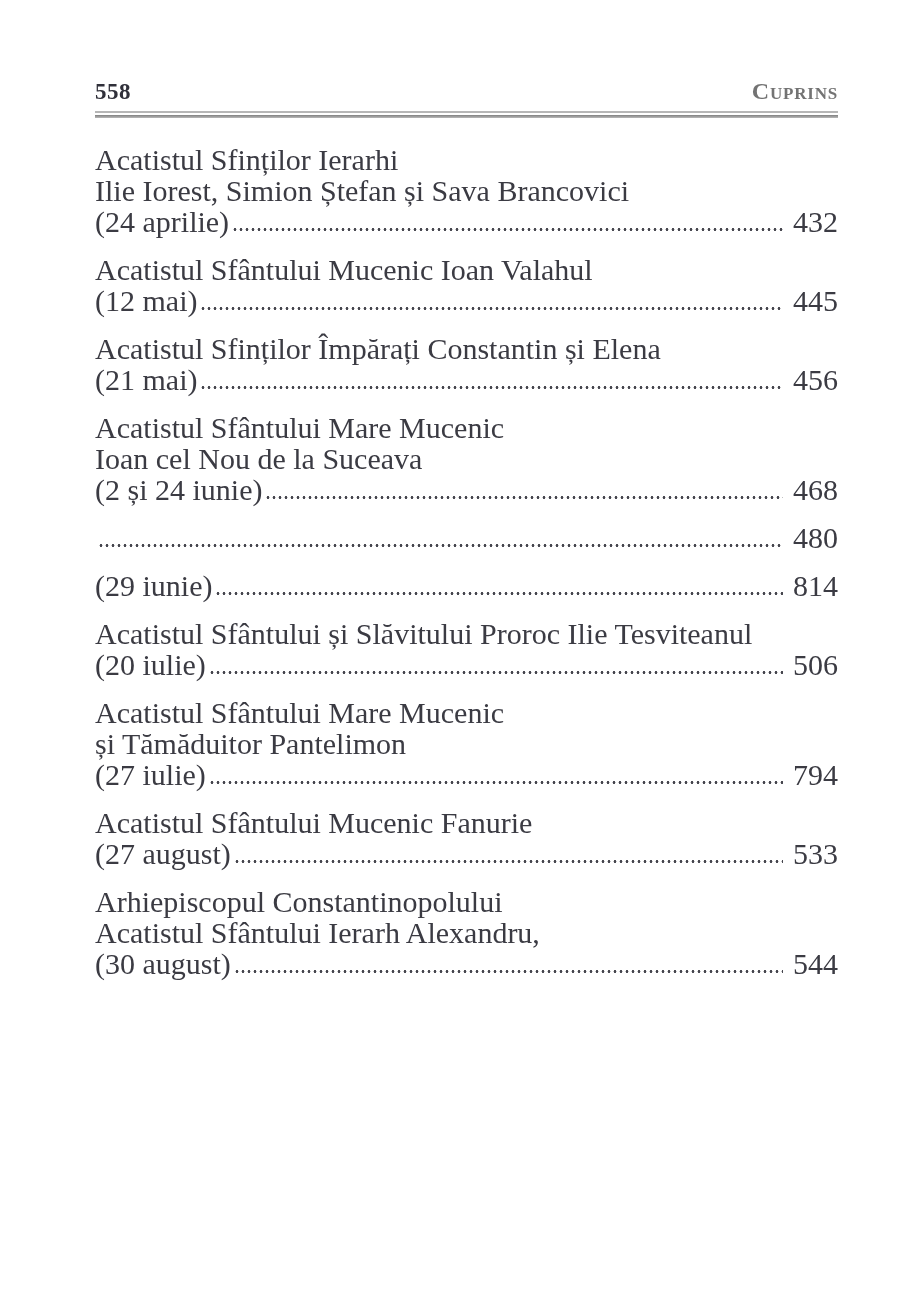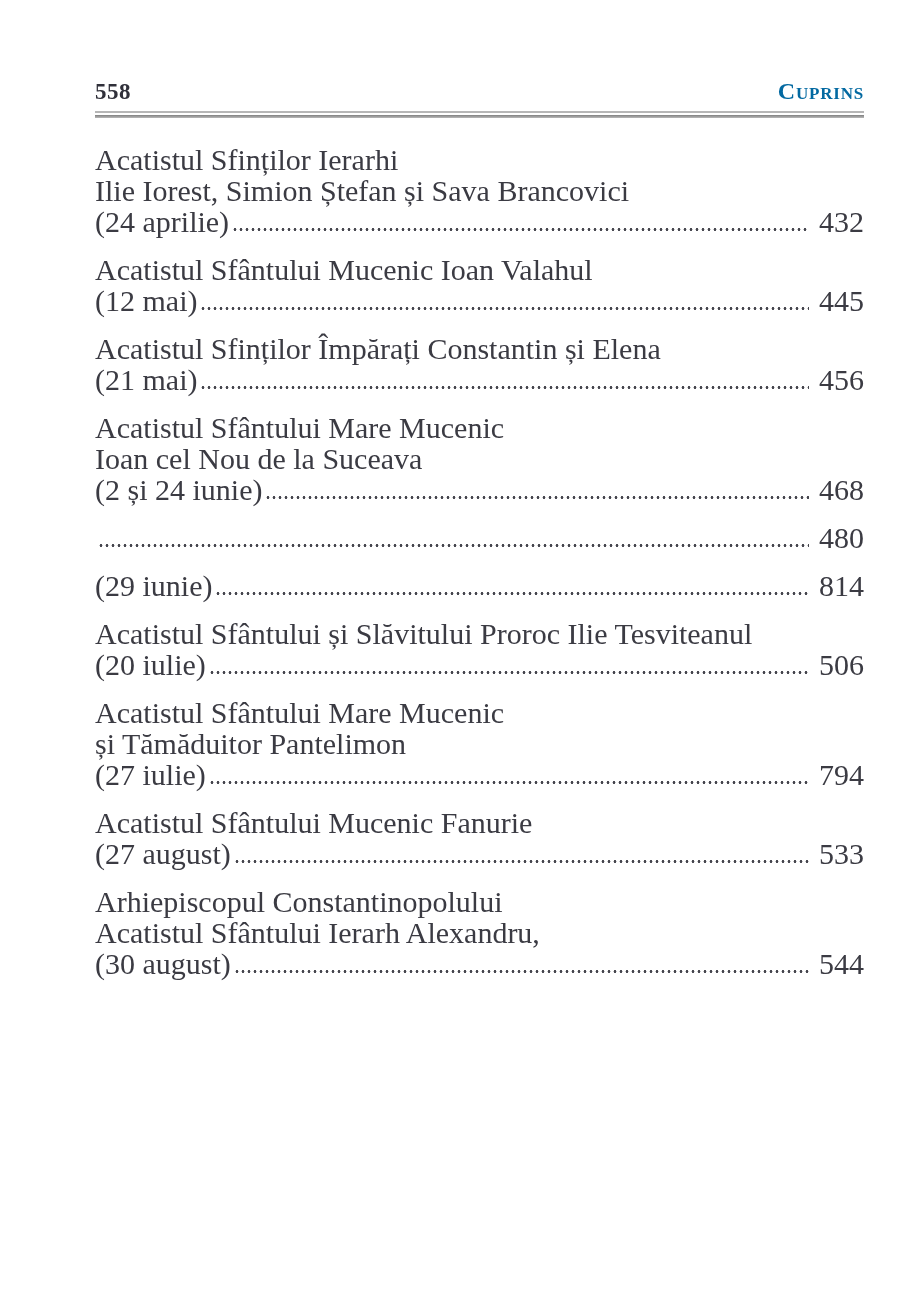--- a/index.html
+++ b/index.html
@@ -12,40 +12,40 @@
     height: 1300px;
     overflow: hidden;
     font-family: "Liberation Serif", "DejaVu Serif", serif;
     color: #3b3b43;
   }
   .page {
     position: relative;
     width: 913px;
     height: 1300px;
     box-sizing: border-box;
-    padding: 78px 49px 0 95px;
+    padding: 78px 75px 0 95px;
   }
   .header-row {
     display: flex;
     justify-content: space-between;
     align-items: baseline;
     height: 26px;
   }
   .page-number {
     font-size: 23px;
     font-weight: bold;
     color: #30303a;
     letter-spacing: 0.5px;
   }
   .header-title {
     font-size: 24px;
     font-weight: bold;
     font-variant: small-caps;
     letter-spacing: 0.8px;
-    color: #0369a1;
+    color: #737373;
   }
   .rule {
     margin-top: 7px;
   }
   .rule-top {
     height: 2px;
     background: #b6b6b6;
   }
   .rule-bottom {
     height: 3px;

